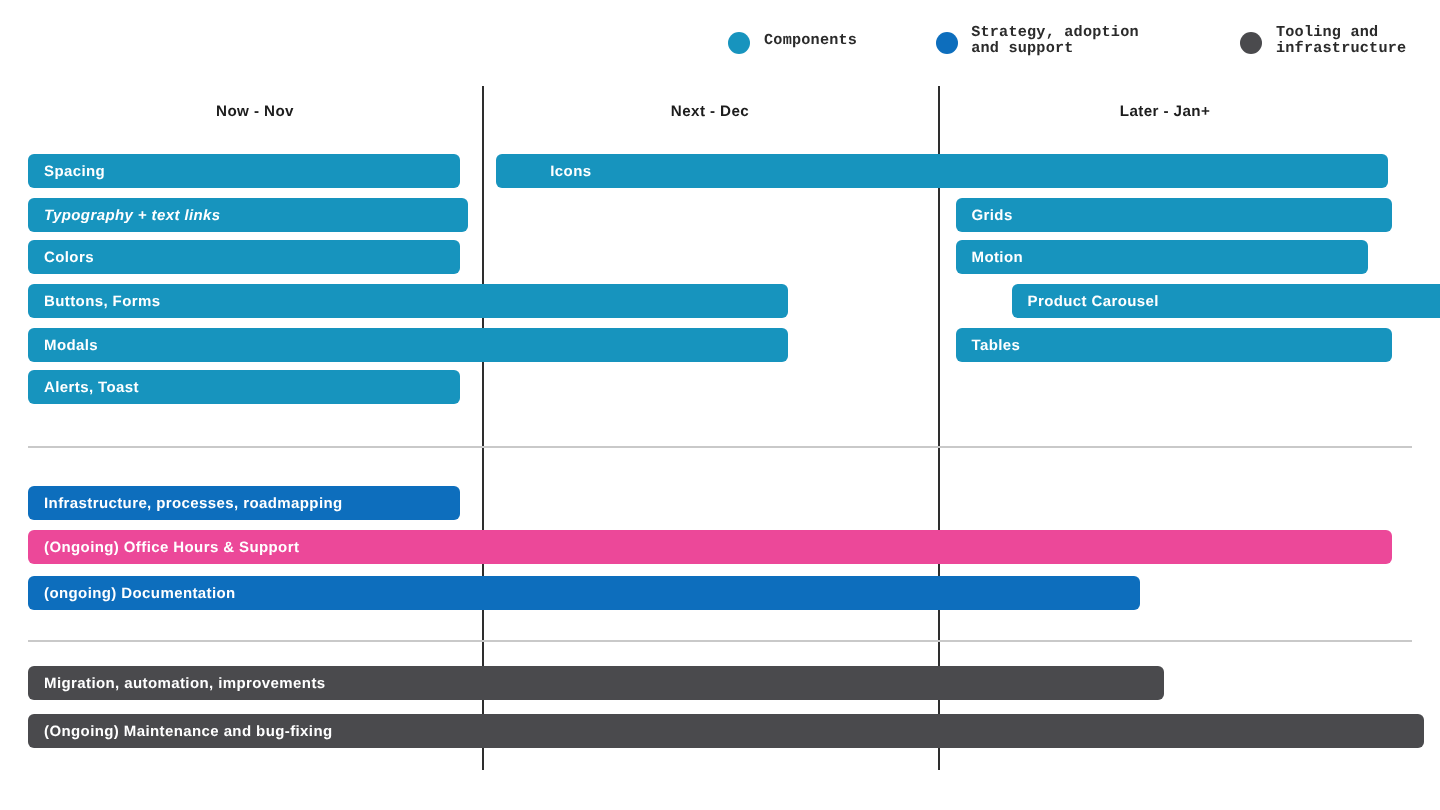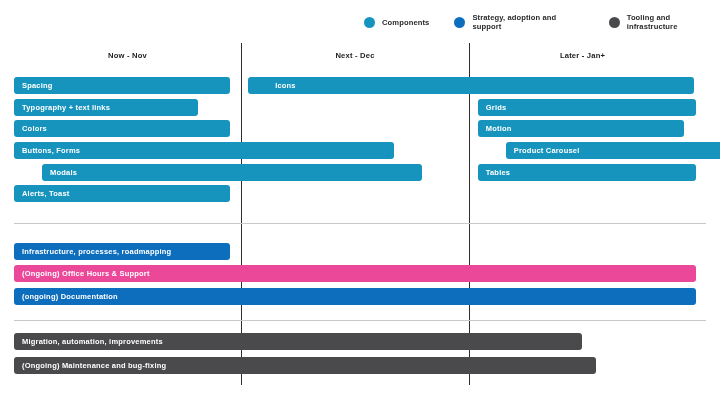--- a/index.html
+++ b/index.html
@@ -1,20 +1,20 @@
 <!DOCTYPE html>
 <html><head>
 <meta charset="utf-8">
 <style>
   html,body{margin:0;padding:0;background:#ffffff;}
   body{width:720px;height:405px;overflow:hidden;font-family:"Liberation Sans",sans-serif;position:relative;}
   .canvas{position:absolute;inset:0;}
 
   
-  .legend{position:absolute;top:13px;left:364px;display:flex;gap:25px;align-items:center;}
+  .legend{position:absolute;top:13px;left:364px;display:flex;gap:39px;align-items:center;font-family:Liberation Mono, monospace;}
   .legend-item{display:flex;align-items:center;gap:7px;cursor:pointer;}
   .legend-dot{width:11px;height:11px;border-radius:50%;flex:0 0 auto;}
   .legend-label{font-size:7.6px;font-weight:600;color:#2b2b2b;letter-spacing:0.1px;}
 
   
   .col-header{position:absolute;top:51px;height:12px;text-align:center;font-size:7.6px;font-weight:700;color:#1d1d1d;letter-spacing:0.2px;}
   .col-header.c0{left:14px;width:227px;}
   .col-header.c1{left:241px;width:228px;}
   .col-header.c2{left:469px;width:227px;}
 
@@ -58,29 +58,29 @@
   <div class="col-header c2">Later - Jan+</div>
 
   <div class="vline v1"></div>
   <div class="vline v2"></div>
   <div class="hline h1"></div>
   <div class="hline h2"></div>
 
   <div class="bars-layer">
       <div class="bar" style="left: 14px; width: 215.967px; top: 77px; background: rgb(23, 148, 190);">Spacing</div>
       <div class="bar" style="left: 248.153px; width: 446px; top: 77px; background: rgb(23, 148, 190); padding-left: 27px;">Icons</div>
-      <div class="bar" style="left: 14px; width: 184px; top: 98.7px; background: rgb(23, 148, 190);">Typography + text links</div>
+      <div class="bar" style="left: 14px; width: 220px; top: 98.7px; background: rgb(23, 148, 190); font-style: italic;">Typography + text links</div>
       <div class="bar" style="left: 477.76px; width: 218.24px; top: 98.7px; background: rgb(23, 148, 190);">Grids</div>
       <div class="bar" style="left: 14px; width: 215.967px; top: 120.3px; background: rgb(23, 148, 190);">Colors</div>
       <div class="bar" style="left: 477.76px; width: 206px; top: 120.3px; background: rgb(23, 148, 190);">Motion</div>
       <div class="bar" style="left: 14px; width: 379.647px; top: 142px; background: rgb(23, 148, 190);">Buttons, Forms</div>
       <div class="bar" style="left: 477.76px; width: 218.24px; top: 142px; background: rgb(23, 148, 190); margin-left: 28px;">Product Carousel</div>
-      <div class="bar" style="left: 14px; width: 379.647px; top: 163.7px; background: rgb(23, 148, 190); margin-left: 28px;">Modals</div>
+      <div class="bar" style="left: 14px; width: 379.647px; top: 163.7px; background: rgb(23, 148, 190);">Modals</div>
       <div class="bar" style="left: 477.76px; width: 218.24px; top: 163.7px; background: rgb(23, 148, 190);">Tables</div>
       <div class="bar" style="left: 14px; width: 215.967px; top: 185.3px; background: rgb(23, 148, 190);">Alerts, Toast</div>
       <div class="bar" style="left: 14px; width: 215.967px; top: 243px; background: rgb(13, 110, 189);">Infrastructure, processes, roadmapping</div>
       <div class="bar" style="left: 14px; width: 682px; top: 265px; background: #ec4899;">(Ongoing) Office Hours &amp; Support</div>
-      <div class="bar" style="left: 14px; width: 682px; top: 287.5px; background: rgb(13, 110, 189);">(ongoing) Documentation</div>
+      <div class="bar" style="left: 14px; width: 556px; top: 287.5px; background: rgb(13, 110, 189);">(ongoing) Documentation</div>
       <div class="bar" style="left: 14px; width: 568px; top: 333px; background: rgb(74, 74, 77);">Migration, automation, improvements</div>
-      <div class="bar" style="left: 14px; width: 582px; top: 357px; background: rgb(74, 74, 77);">(Ongoing) Maintenance and bug-fixing</div>
+      <div class="bar" style="left: 14px; width: 698px; top: 357px; background: rgb(74, 74, 77);">(Ongoing) Maintenance and bug-fixing</div>
     </div>
 
 </div>
 
 </body></html>

